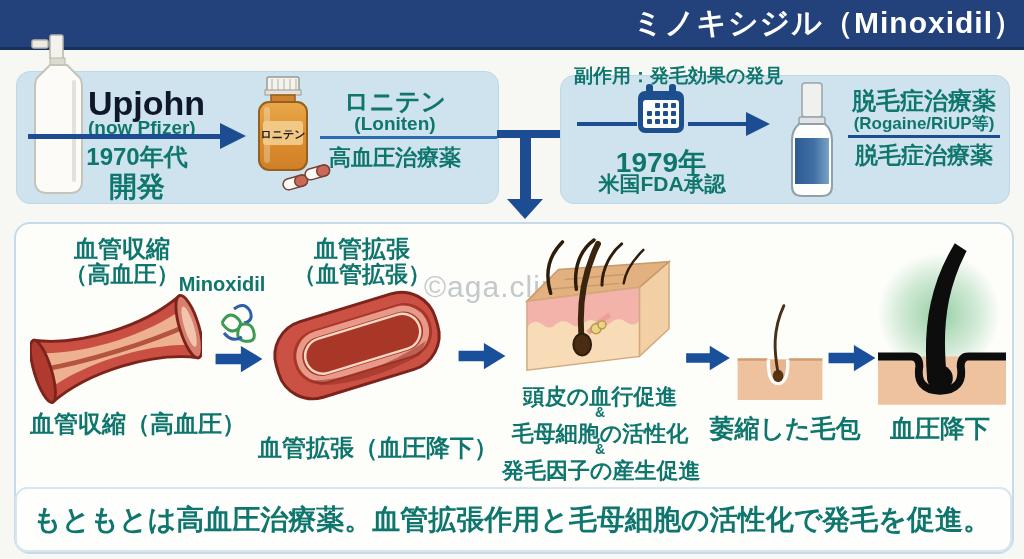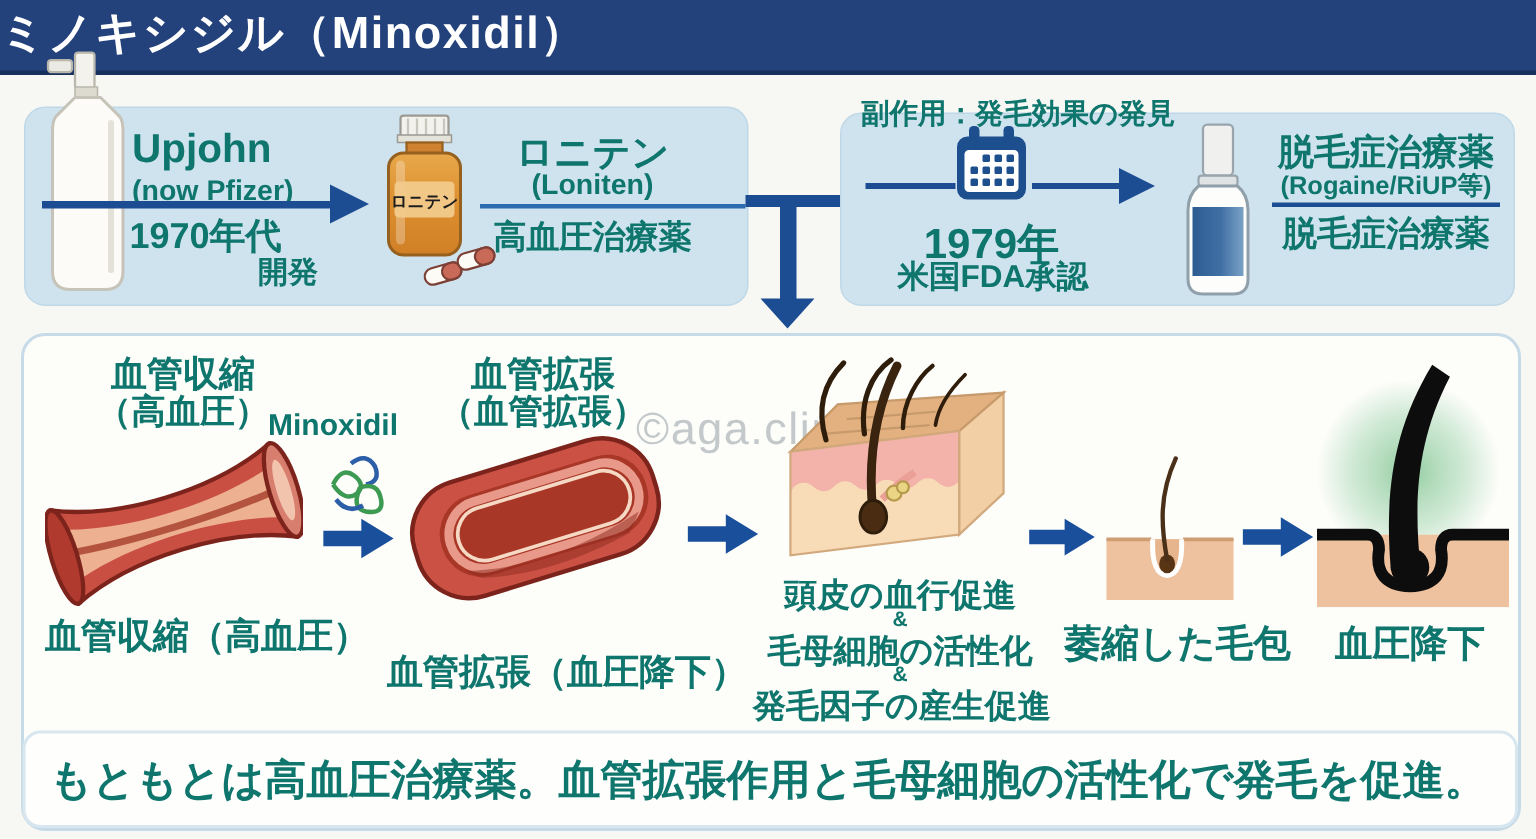--- a/index.html
+++ b/index.html
@@ -1,20 +1,20 @@
 <!DOCTYPE html>
 <html><head>
 <meta charset="utf-8">
 <style>
   html,body{margin:0;padding:0;}
   body{width:1024px;height:559px;position:relative;background:#f7f7f3;
        font-family:"Liberation Sans","DejaVu Sans",sans-serif;overflow:hidden;}
   .abs{position:absolute;}
   .banner{left:0;top:0;width:1024px;height:47px;background:#23417b;border-bottom:3px solid #17305e;}
-  .banner h1{margin:0;text-align:left;line-height:46px;font-size:30px;font-weight:800;color:#ffffff;letter-spacing:1px;}
+  .banner h1{margin:0;text-align:right;line-height:46px;font-size:30px;font-weight:800;color:#ffffff;letter-spacing:1px;}
   .bluebox{background:#cfe3ef;border-radius:14px;border:1px solid #bed8e7;}
   .panel{background:#fdfdfa;border:2px solid #c6dbe7;border-radius:16px;}
   .notebox{background:#fefefd;border:2px solid #d7e6ef;border-radius:12px;}
   .t{font-weight:800;color:#0f766e;text-align:center;white-space:nowrap;}
   .blue-line{background:#1c4d92;}
   .thin-line{background:#2e6cb2;}
   .arrowhead-r{width:0;height:0;border-top:13px solid transparent;border-bottom:13px solid transparent;border-left:26px solid #1c4d92;}
   .arrowhead-r.small{border-top-width:12px;border-bottom-width:12px;border-left-width:24px;}
   .arrowhead-d{width:0;height:0;border-left:18px solid transparent;border-right:18px solid transparent;border-top:20px solid #1c4d92;}
   .watermark{font-size:30px;font-weight:400;color:rgba(148,157,162,0.55);letter-spacing:1px;}
@@ -30,26 +30,26 @@
 <section class="abs bluebox" style="left:16px;top:71px;width:481px;height:131px;"></section>
 
 <svg class="abs" style="left:30px;top:30px;" width="58" height="168" viewBox="0 0 58 168">
   <rect x="2" y="10" width="16" height="8" rx="2" fill="#eceae4" stroke="#b9b6ac" stroke-width="1.5"></rect>
   <rect x="20" y="5" width="13" height="24" rx="2" fill="#f4f2ec" stroke="#b9b6ac" stroke-width="1.5"></rect>
   <rect x="20" y="28" width="15" height="8" fill="#dddad0" stroke="#b9b6ac" stroke-width="1"></rect>
   <path d="M20,35 H37 L50,48 Q52,51 52,57 V151 Q52,163 40,163 H17 Q5,163 5,151 V57 Q5,51 7,48 Z" fill="#fcfbf7" stroke="#c6c3b8" stroke-width="2"></path>
   <path d="M44,52 V150" stroke="#e3e1d8" stroke-width="4" stroke-linecap="round"></path>
 </svg>
 
-<div class="abs t" style="left:88px;top:84px;font-size:27px;color:#0f766e;">Upjohn</div>
+<div class="abs t" style="left:88px;top:84px;font-size:34px;color:#0f172a;">Upjohn</div>
 <div class="abs t" style="left:88px;top:117px;font-size:19px;">(now Pfizer)</div>
 <div class="abs blue-line" style="left:28px;top:134px;width:192px;height:5px;"></div>
 <div class="abs arrowhead-r" style="left:220px;top:123px;"></div>
 <div class="abs t" style="left:62px;top:141px;width:150px;font-size:24px;">1970年代</div>
-<div class="abs t" style="left:62px;top:168px;width:150px;font-size:20px;text-align:right;">開発</div>
+<div class="abs t" style="left:62px;top:168px;width:150px;font-size:28px;">開発</div>
 
 <svg class="abs" style="left:252px;top:76px;" width="62" height="98" viewBox="0 0 62 98">
   <defs>
     <linearGradient id="amber" x1="0" y1="0" x2="0" y2="1">
       <stop offset="0" stop-color="#e8a84b"></stop>
         <stop offset="0.5" stop-color="#dc8f2f"></stop>
         <stop offset="1" stop-color="#d07f26"></stop>
     </linearGradient>
   </defs>
   <rect x="15" y="1" width="32" height="15" rx="2" fill="#f3f2ec" stroke="#9b9a92" stroke-width="1.5"></rect>

